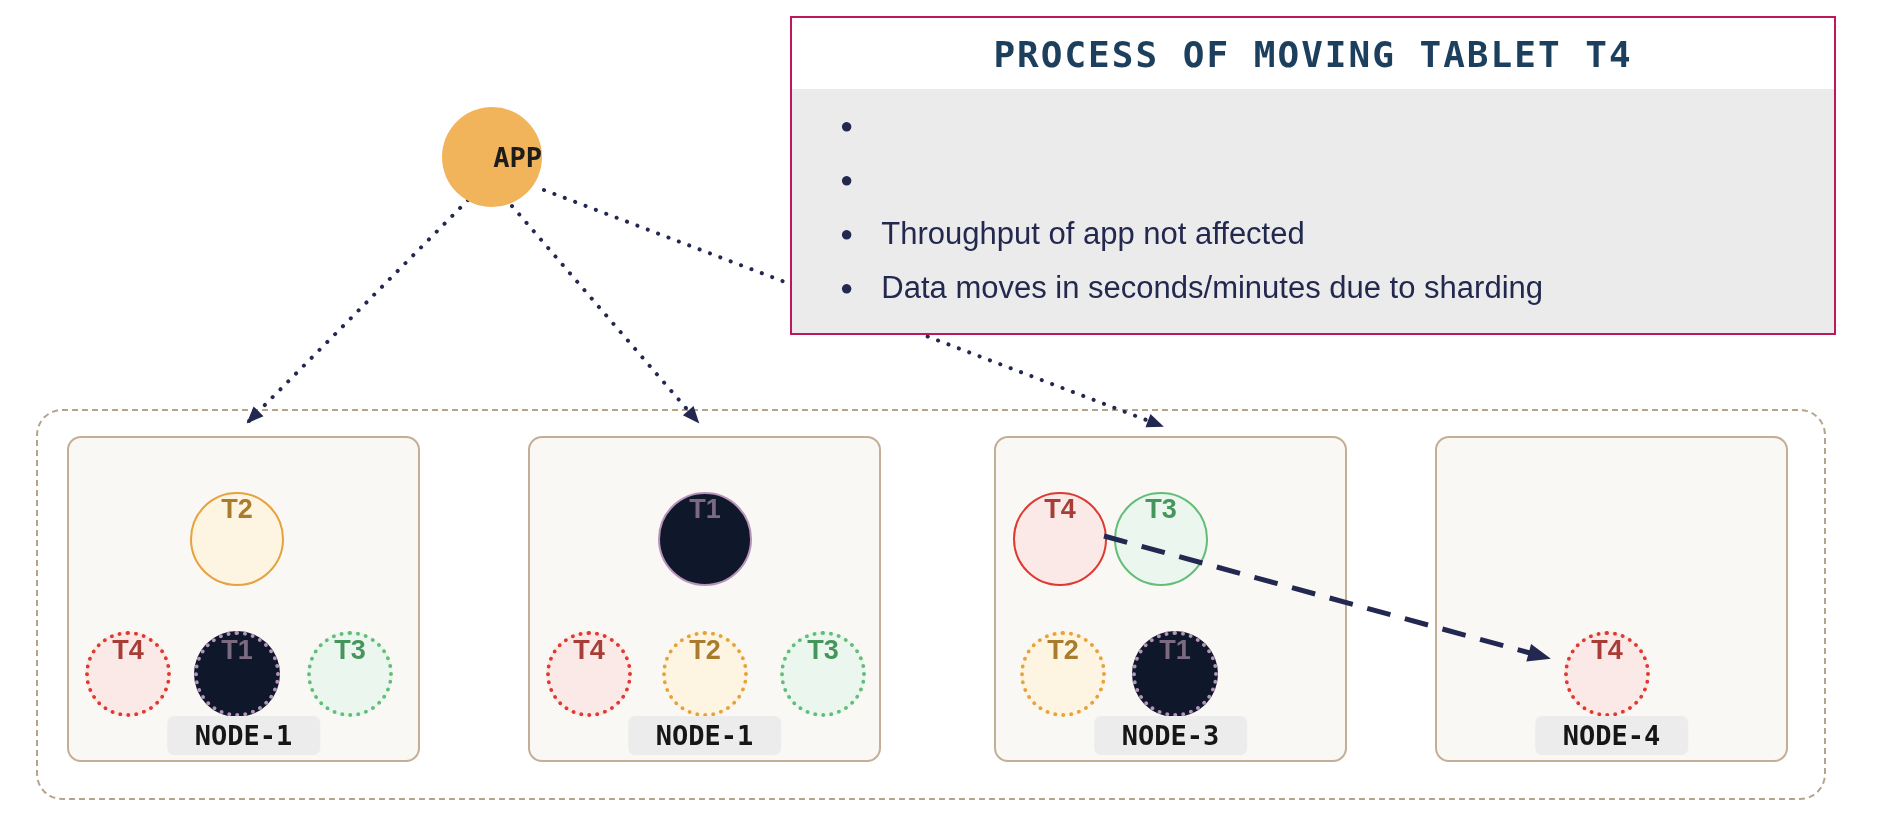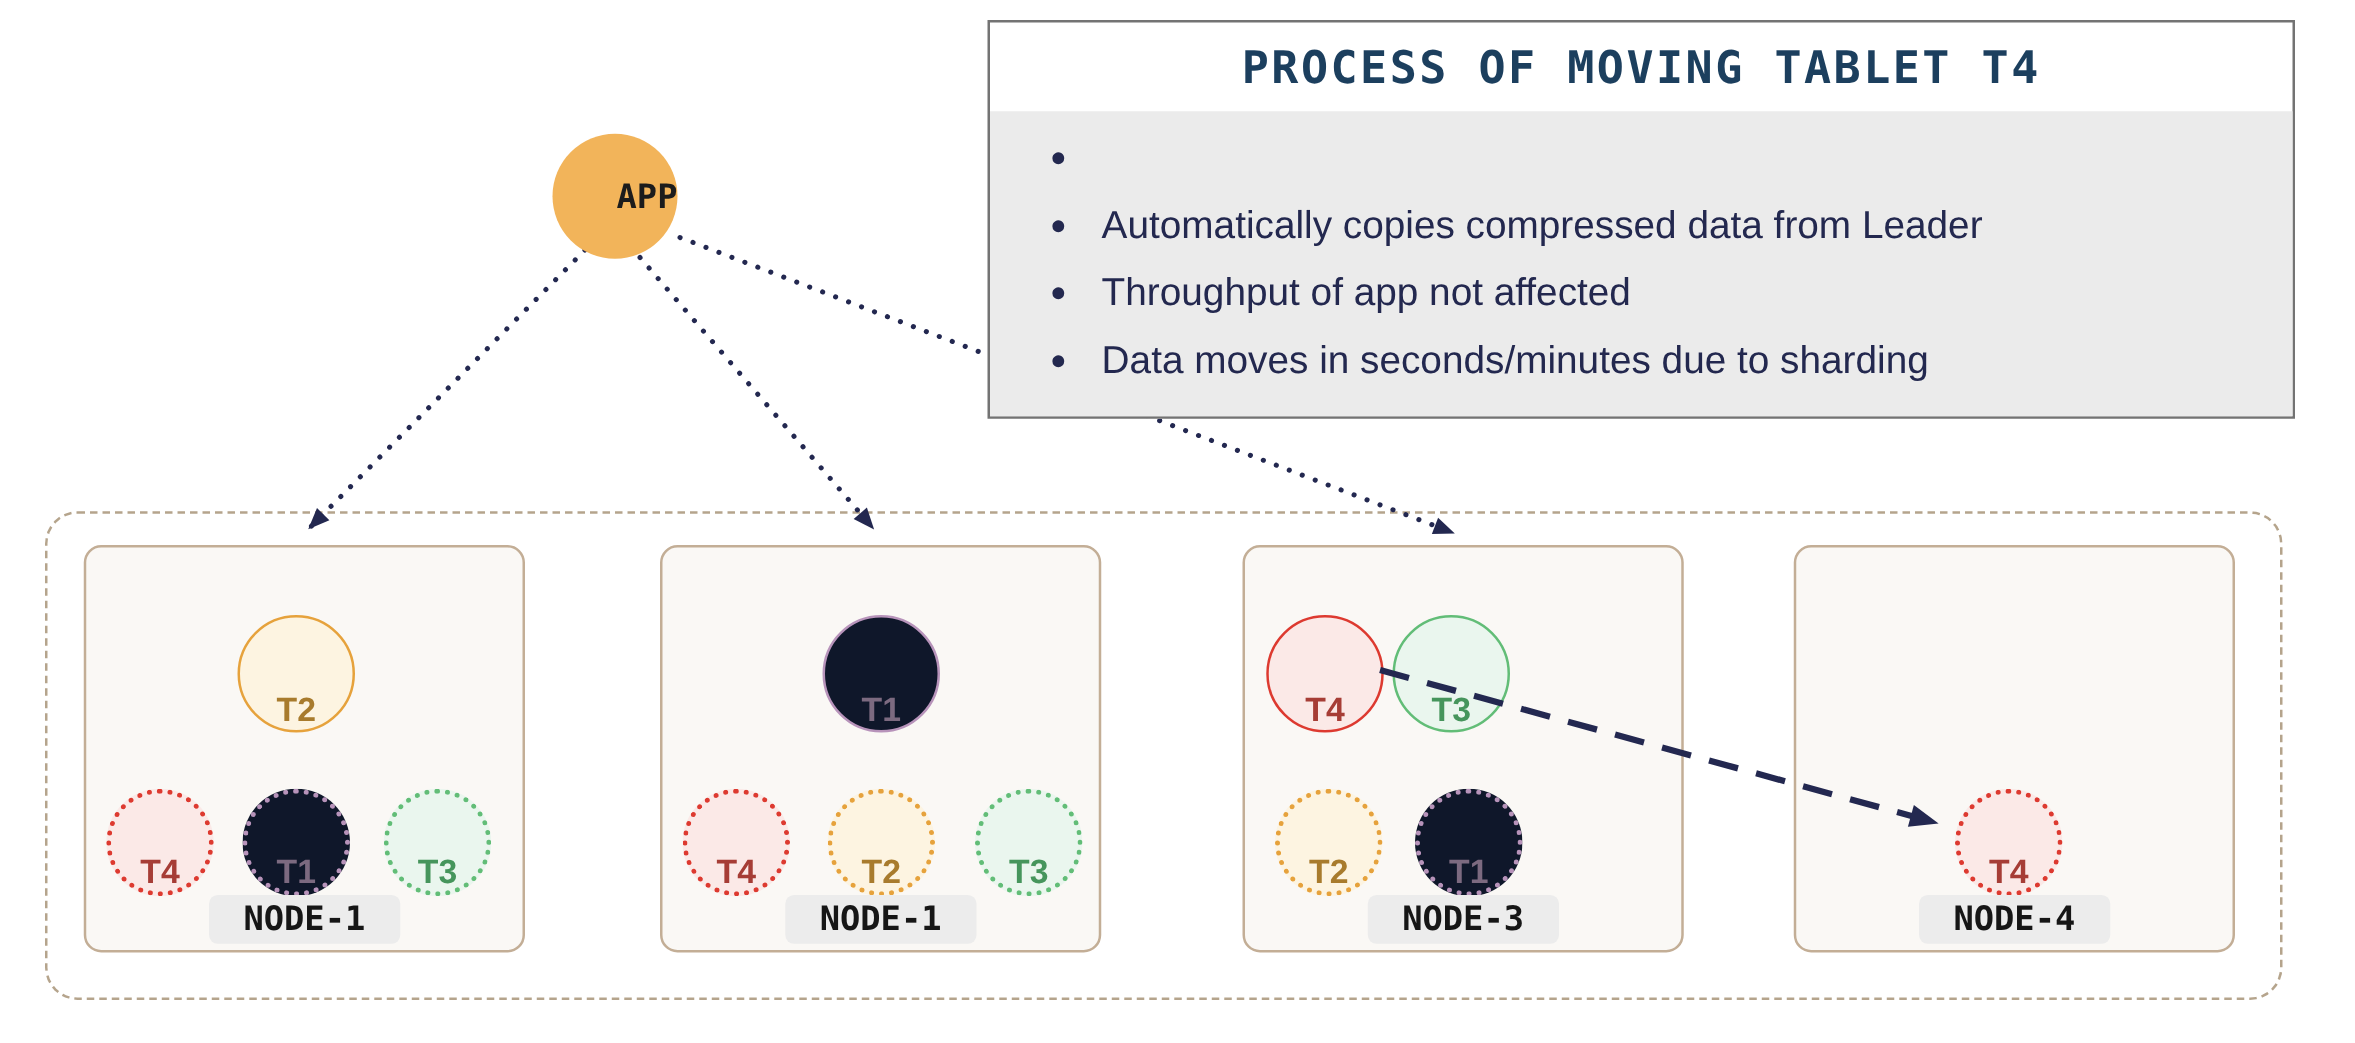--- a/index.html
+++ b/index.html
@@ -28,21 +28,21 @@
     font-family: "DejaVu Sans Mono", monospace;
     font-weight: 700; font-size: 27px; color: #1c1c1c;
     z-index: 2;
   }
 
   
   .info-box {
     position: absolute;
     left: 790px; top: 16px;
     width: 1046px;
-    border: 2px solid #737373;
+    border: 2px solid #be185d;
     background: #ffffff;
     z-index: 3;
     box-sizing: border-box;
   }
   .info-title {
     padding: 16px 0 14px 0;
     text-align: center;
     font-family: "DejaVu Sans Mono", monospace;
     font-weight: 600;
     font-size: 36px;
@@ -97,21 +97,21 @@
     font-weight: 700;
     font-size: 27px;
     color: #161616;
     white-space: nowrap;
   }
 
   
   .tablet {
     position: absolute;
     border-radius: 50%;
-    display: flex; align-items: flex-end; justify-content: center;
+    display: flex; align-items: flex-start; justify-content: center;
     font-weight: 600;
     font-size: 27px;
     box-sizing: border-box;
   }
   .solid  { width: 94px; height: 94px; border-width: 2.5px; border-style: solid; }
   .dotted { width: 86px; height: 86px; border-width: 4px;  border-style: dotted; }
 
   .red    { border-color: #dd3a30; background: #fbe9e7; color: #a63d36; }
   .orange { border-color: #e6a23c; background: #fdf4e1; color: #a87b2d; }
   .purple { border-color: #b793ba; background: #0f172a; color: #7c6a80; }
@@ -138,21 +138,20 @@
   </div>
 
   <div class="info-box">
     <div class="info-title">PROCESS OF MOVING TABLET T4</div>
     <div class="info-bullets">
       <div class="bullet-row">
         <span class="bullet-dot">●</span>
       </div>
       <div class="bullet-row">
         <span class="bullet-dot">●</span>
-        <span>Automatically copies compressed data from Leader</span>
       </div>
       <div class="bullet-row">
         <span class="bullet-dot">●</span>
         <span>Throughput of app not affected</span>
       </div>
       <div class="bullet-row">
         <span class="bullet-dot">●</span>
         <span>Data moves in seconds/minutes due to sharding</span>
       </div>
     </div>

